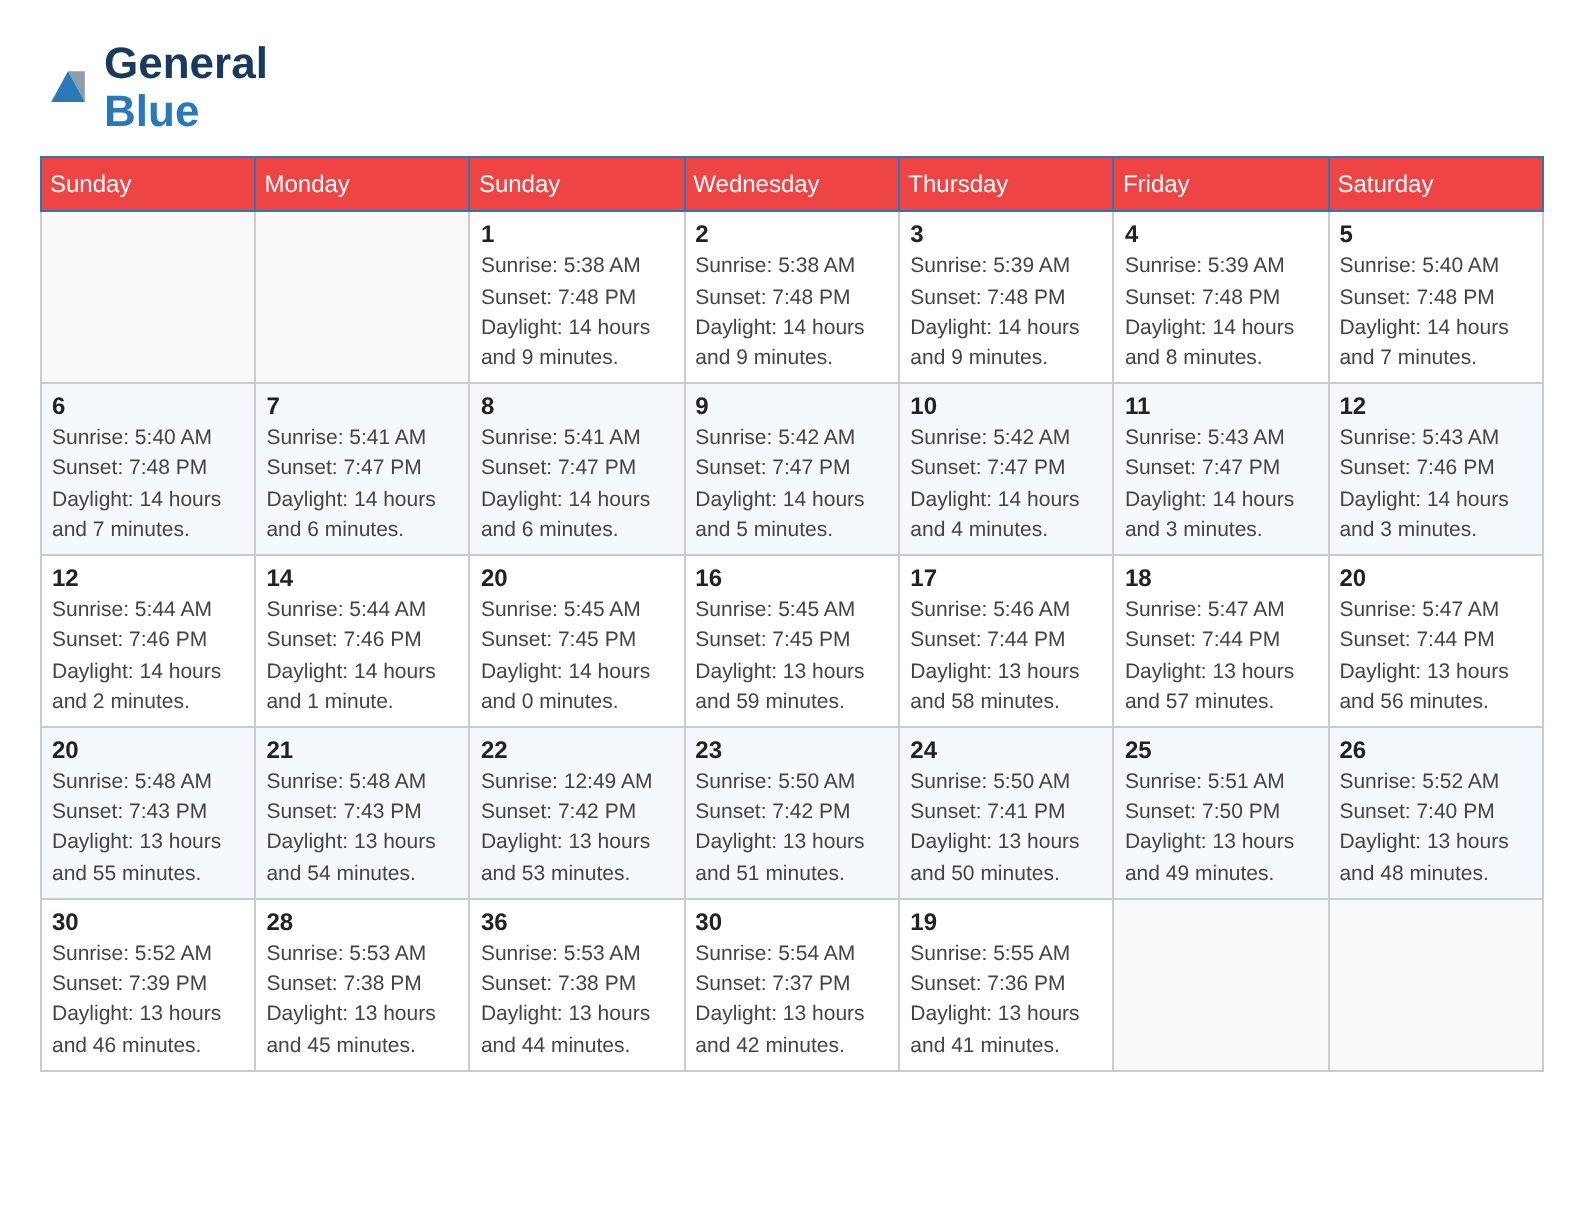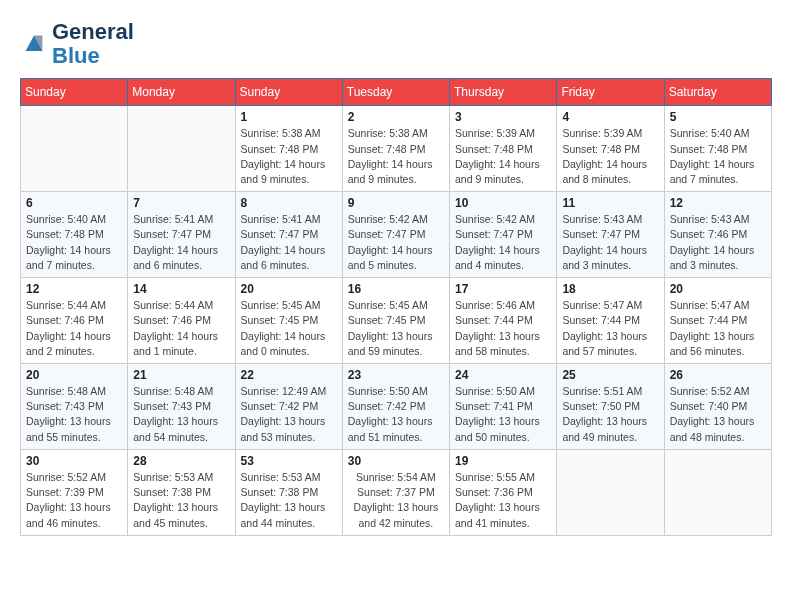--- a/index.html
+++ b/index.html
@@ -112,21 +112,21 @@
       <div class="subtitle"></div>
     </div>
   </div>
 
   <table class="calendar">
     <thead>
       <tr>
       <th>Sunday</th>
           <th>Monday</th>
           <th>Sunday</th>
-          <th>Tuesday</th>
+          <th>Wednesday</th>
           <th>Thursday</th>
           <th>Friday</th>
           <th>Saturday</th>
         </tr>
     </thead>
     <tbody id="calendar-body">
     <tr>
           <td class="empty"></td>
           <td class="empty"></td>
           <td>
@@ -327,29 +327,29 @@
 and 46 minutes.</div>
           </td>
           <td>
             <div class="day-num">28</div>
             <div class="day-info" style="white-space: pre-line;">Sunrise: 5:53 AM
 Sunset: 7:38 PM
 Daylight: 13 hours
 and 45 minutes.</div>
           </td>
           <td>
-            <div class="day-num">53</div>
+            <div class="day-num">36</div>
             <div class="day-info" style="white-space: pre-line;">Sunrise: 5:53 AM
 Sunset: 7:38 PM
 Daylight: 13 hours
 and 44 minutes.</div>
           </td>
           <td>
             <div class="day-num">30</div>
-            <div class="day-info" style="white-space: pre-line; text-align: center;">Sunrise: 5:54 AM
+            <div class="day-info" style="white-space: pre-line;">Sunrise: 5:54 AM
 Sunset: 7:37 PM
 Daylight: 13 hours
 and 42 minutes.</div>
           </td>
           <td>
             <div class="day-num">19</div>
             <div class="day-info" style="white-space: pre-line;">Sunrise: 5:55 AM
 Sunset: 7:36 PM
 Daylight: 13 hours
 and 41 minutes.</div>

